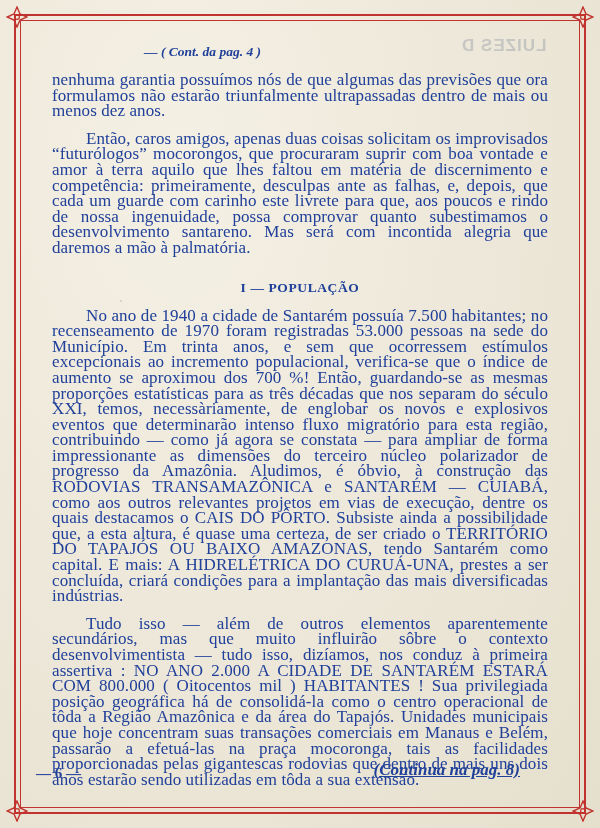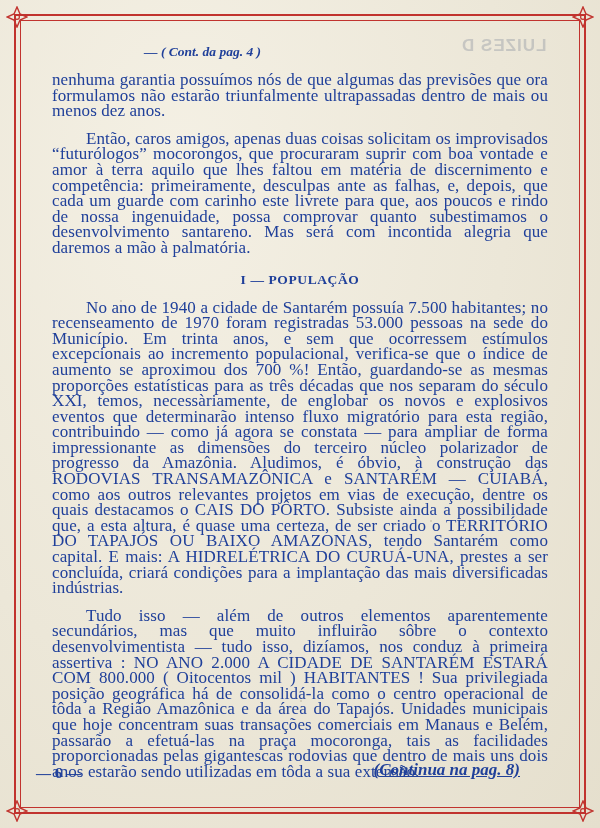--- a/index.html
+++ b/index.html
@@ -93,21 +93,21 @@
     letter-spacing: 0.1px;
   }
   p.body.first {
     text-indent: 0;
   }
   h2.section {
     font-family: "Liberation Serif", serif;
     font-size: 13.5px;
     font-weight: bold;
     text-align: center;
-    margin: 16px 0 12px 0;
+    margin: 24px 0 12px 0;
     letter-spacing: 0.6px;
     color: #20409a;
   }
   .footer {
     position: absolute;
     left: 52px;
     right: 52px;
     bottom: 46px;
     height: 20px;
   }

